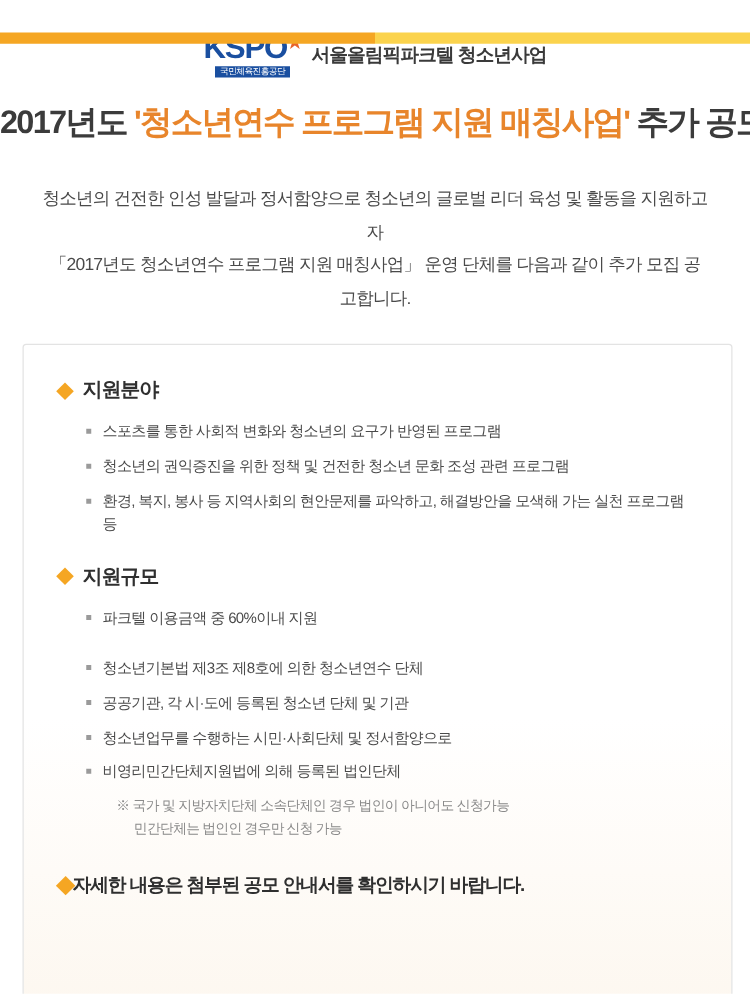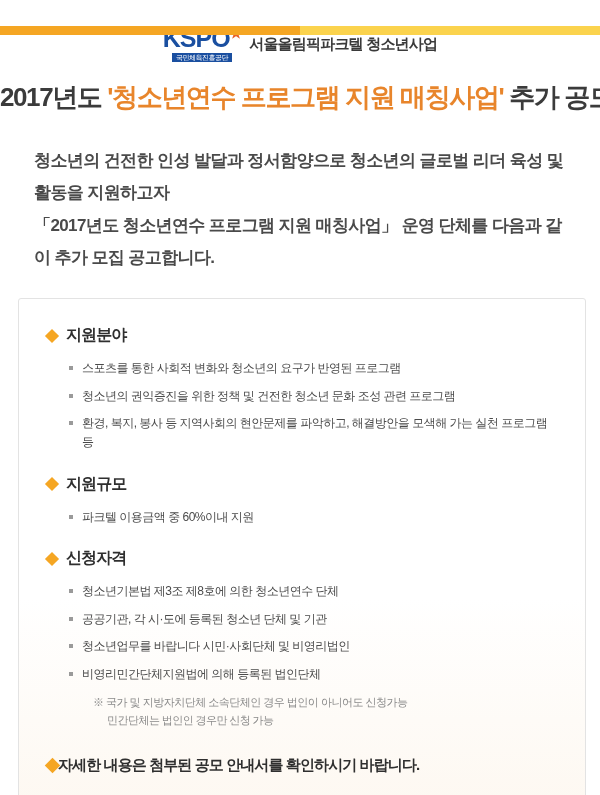--- a/index.html
+++ b/index.html
@@ -81,25 +81,25 @@
     font-weight: bold;
     letter-spacing: -1.4px;
     color: #3b3b3b;
     white-space: nowrap;
   }
   .title .hl { color: #e8852b; }
 
   
   .intro {
     margin: 30px 34px 0 34px;
-    font-size: 17px;
+    text-align: center;
+    font-size: 14px;
     line-height: 1.9;
     color: #4a4a4a;
     letter-spacing: -0.6px;
-    font-weight: bold;
   }
 
   
   .card {
     position: relative;
     margin: 24px 14px 0 18px;
     border: 1px solid #e3e3e3;
     border-radius: 3px;
     background: linear-gradient(to bottom, #ffffff 0%, #ffffff 55%, #fdf7ef 100%);
     padding: 26px 28px 26px 28px;
@@ -225,28 +225,24 @@
         <span class="section-title">지원규모</span>
       </div>
       <ul class="bullets">
         <li>
           <span class="cont">파크텔 이용금액 중 60%이내 지원</span>
         </li>
       </ul>
     </div>
 
     <div class="section">
-      <div class="section-head">
-        <span class="diamond"></span>
-        <span class="section-title">신청자격</span>
-      </div>
       <ul class="bullets" style="margin-bottom:6px">
         <li>청소년기본법 제3조 제8호에 의한 청소년연수 단체</li>
         <li>공공기관, 각 시·도에 등록된 청소년 단체 및 기관</li>
-        <li>청소년업무를 바랍니다 시민·사회단체 및 비영리법인</li>
+        <li>청소년업무를 수행하는 시민·사회단체 및 정서함양으로</li>
         <li>비영리민간단체지원법에 의해 등록된 법인단체</li>
       </ul>
       <ul class="notes">
         <li>※ 국가 및 지방자치단체 소속단체인 경우 법인이 아니어도 신청가능</li>
         <li class="indent">민간단체는 법인인 경우만 신청 가능</li>
       </ul>
     </div>
 
     <div class="footer-note">
       <span class="diamond"></span>

